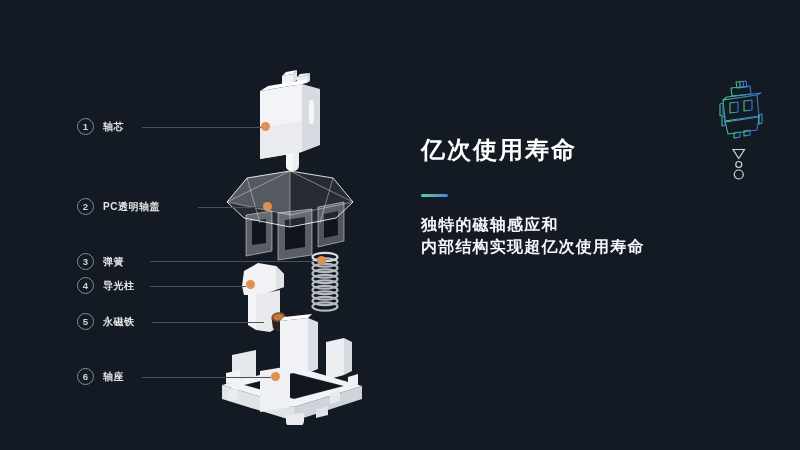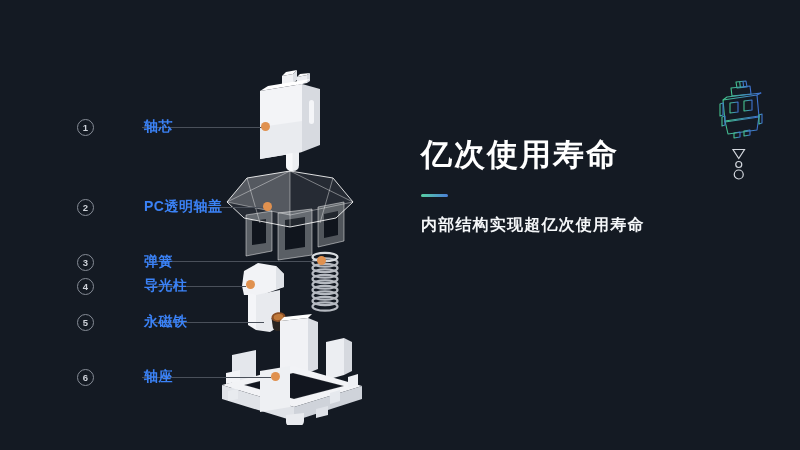--- a/index.html
+++ b/index.html
@@ -11,26 +11,26 @@
     overflow:hidden;
   }
   
   .part-row { position:absolute; display:flex; align-items:center; gap:9px; }
   .part-num {
     width:15px; height:15px; flex:0 0 15px;
     border:1px solid #868c96; border-radius:50%;
     color:#ced2d9; font-size:9.5px; font-weight:bold;
     display:flex; align-items:center; justify-content:center;
   }
-  .part-label { color:#3b82f6; font-size:14px; font-weight:bold; letter-spacing:.5px; white-space:nowrap;margin-left:41px; }
+  .part-label { color:#e5e5e5; font-size:10px; font-weight:bold; letter-spacing:.5px; white-space:nowrap; }
   .leader { position:absolute; height:1px; background:#4a505a; }
   .dot { position:absolute; width:9px; height:9px; border-radius:50%; background:#e0914f; }
   
   .kicker  { position:absolute; left:421px; top:71px;  color:#ffffff; font-size:21px; font-weight:bold; line-height:23px; letter-spacing:.5px; }
-  .heading { position:absolute; left:421px; top:134px; color:#ffffff; font-size:31px; font-weight:bold; letter-spacing:2px; white-space:nowrap; }
+  .heading { position:absolute; left:421px; top:134px; color:#ffffff; font-size:24px; font-weight:bold; letter-spacing:2px; white-space:nowrap; }
   .accent-bar { position:absolute; left:421px; top:194px; width:27px; height:3px; border-radius:2px;
     background:linear-gradient(90deg,#57d0a2,#4b7fd8); }
   .desc { position:absolute; left:421px; top:214px; color:#f5f7f9; font-size:16px; font-weight:bold; line-height:22px; letter-spacing:1.2px; white-space:nowrap; }
   
   .switch-icon { position:absolute; left:717px; top:79px; }
   .decor-shapes { position:absolute; left:731px; top:148px; }
   .artwork { position:absolute; left:198px; top:55px; }
 </style>
 </head>
 <body>
@@ -155,20 +155,21 @@
 <div class="part-row" style="left:77px; top:368px;">
   <span class="part-num">6</span>
   <span class="part-label">轴座</span>
 </div>
 
 <div class="kicker">
 </div>
 <div class="heading">亿次使用寿命</div>
 <div class="accent-bar"></div>
 <div class="desc">
+  <div>独特的磁轴感应和</div>
   <div>内部结构实现超亿次使用寿命</div>
 </div>
 
 <svg class="switch-icon" width="46" height="60" viewBox="0 0 46 60">
   <defs>
     <linearGradient id="ig" x1="0" y1="0" x2="1" y2="0">
       <stop offset="0" stop-color="#44c38c"></stop>
       <stop offset="1" stop-color="#3e70d2"></stop>
     </linearGradient>
   </defs>

